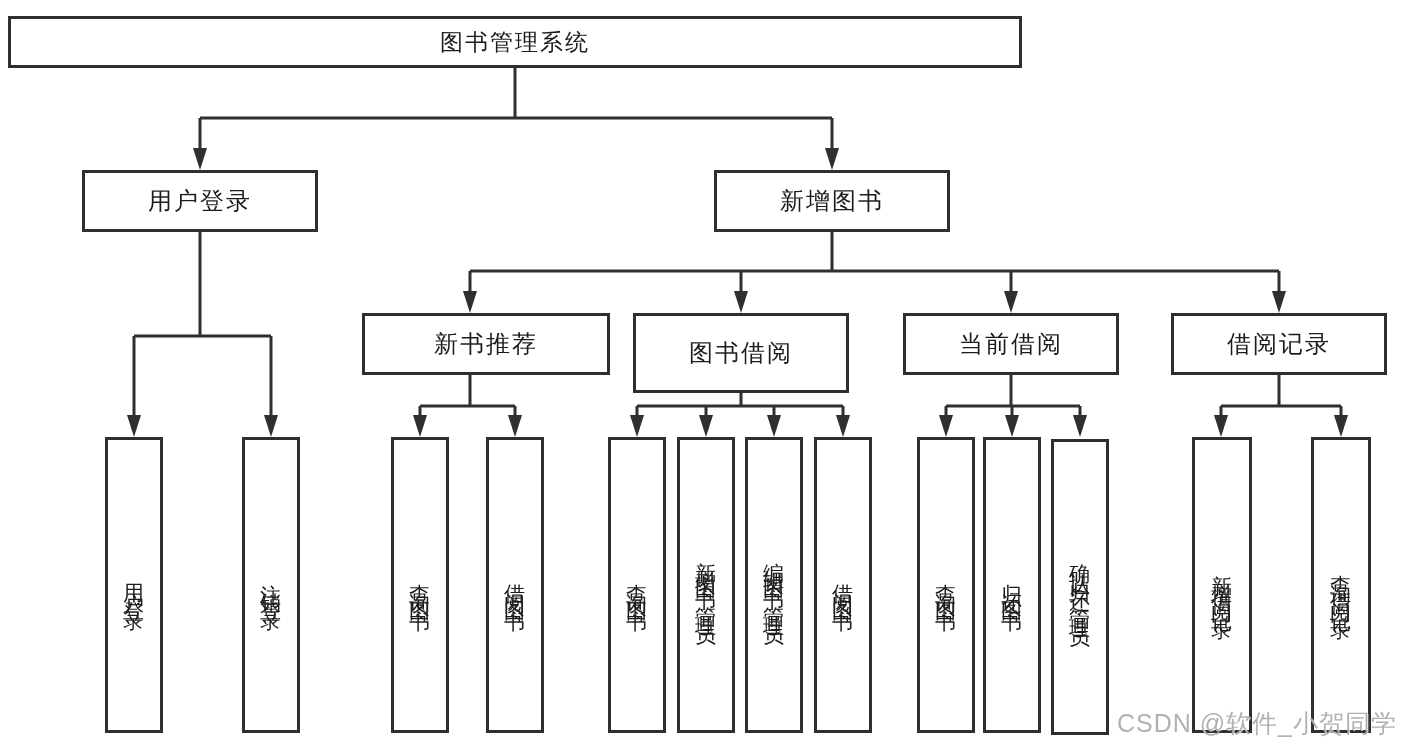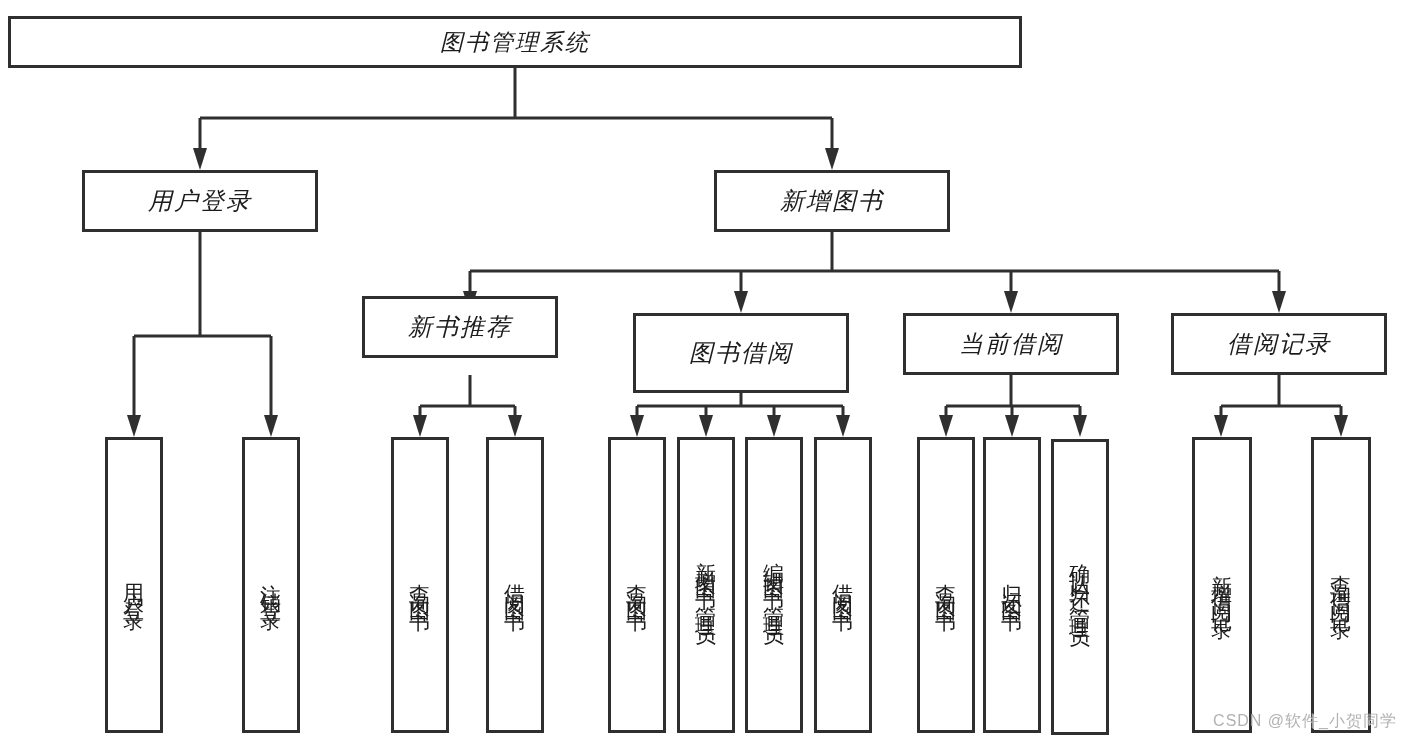--- a/index.html
+++ b/index.html
@@ -29,38 +29,37 @@
     border: 3px solid #2f2f2f;
     display: flex;
     align-items: center;
     justify-content: center;
     color: #1c1c1c;
   }
   .hlabel {
     font-size: 24px;
     letter-spacing: 2px;
     white-space: nowrap;
-    font-style: italic;
   }
   .root .hlabel {
     font-size: 23px;
   }
   .vtext {
     writing-mode: vertical-rl;
     text-orientation: mixed;
     font-size: 21px;
     letter-spacing: 9px;
     line-height: 1;
     white-space: nowrap;
   }
   .watermark {
     position: absolute;
     right: 8px;
-    bottom: 15px;
-    font-size: 16px;
+    bottom: 7px;
+    font-size: 25px;
     color: rgba(168,168,168,0.9);
     letter-spacing: 1px;
     white-space: nowrap;
     text-shadow: 1px 1px 0 rgba(255,255,255,0.7);
   }
 </style>
 </head>
 <body>
 
 <div class="canvas">
@@ -101,21 +100,21 @@
     <span class="hlabel">图书管理系统</span>
   </div>
 
   <div class="box" style="left:82px;top:170px;width:236px;height:62px">
     <span class="hlabel">用户登录</span>
   </div>
   <div class="box" style="left:714px;top:170px;width:236px;height:62px">
     <span class="hlabel">新增图书</span>
   </div>
 
-  <div class="box" style="left:362px;top:296px;width:196px;height:62px">
+  <div class="box" style="left:362px;top:313px;width:248px;height:62px">
     <span class="hlabel">新书推荐</span>
   </div>
   <div class="box" style="left:633px;top:313px;width:216px;height:80px">
     <span class="hlabel">图书借阅</span>
   </div>
   <div class="box" style="left:903px;top:313px;width:216px;height:62px">
     <span class="hlabel">当前借阅</span>
   </div>
   <div class="box" style="left:1171px;top:313px;width:216px;height:62px">
     <span class="hlabel">借阅记录</span>

